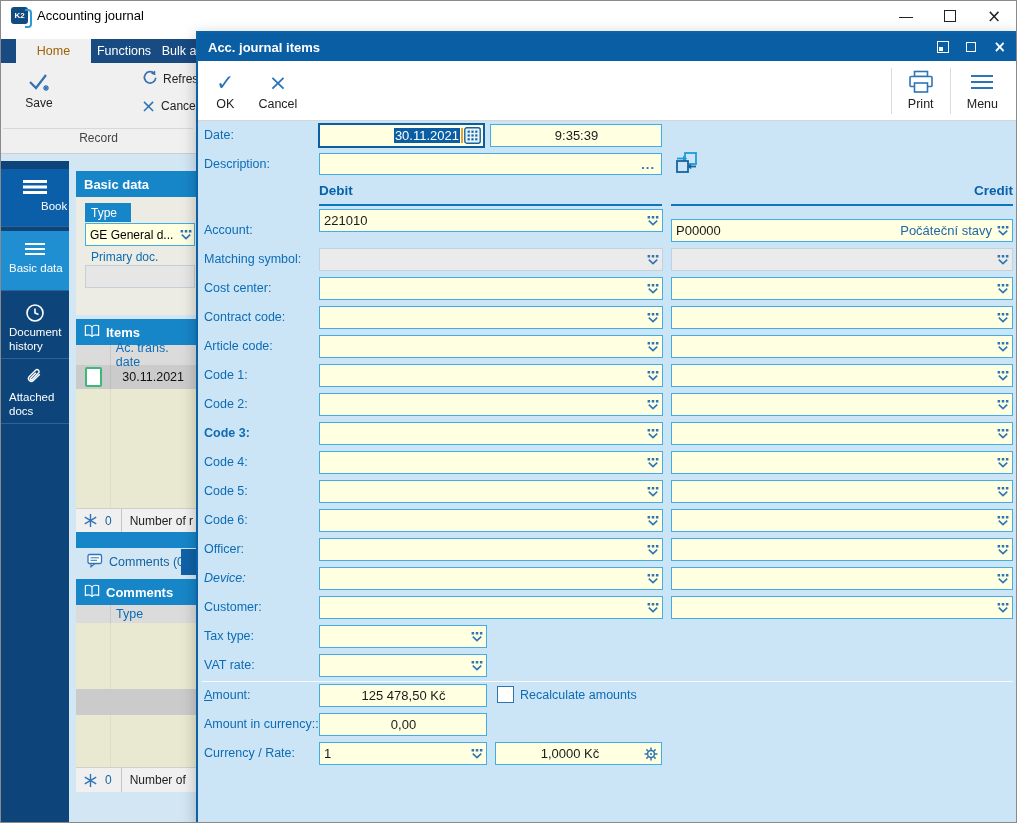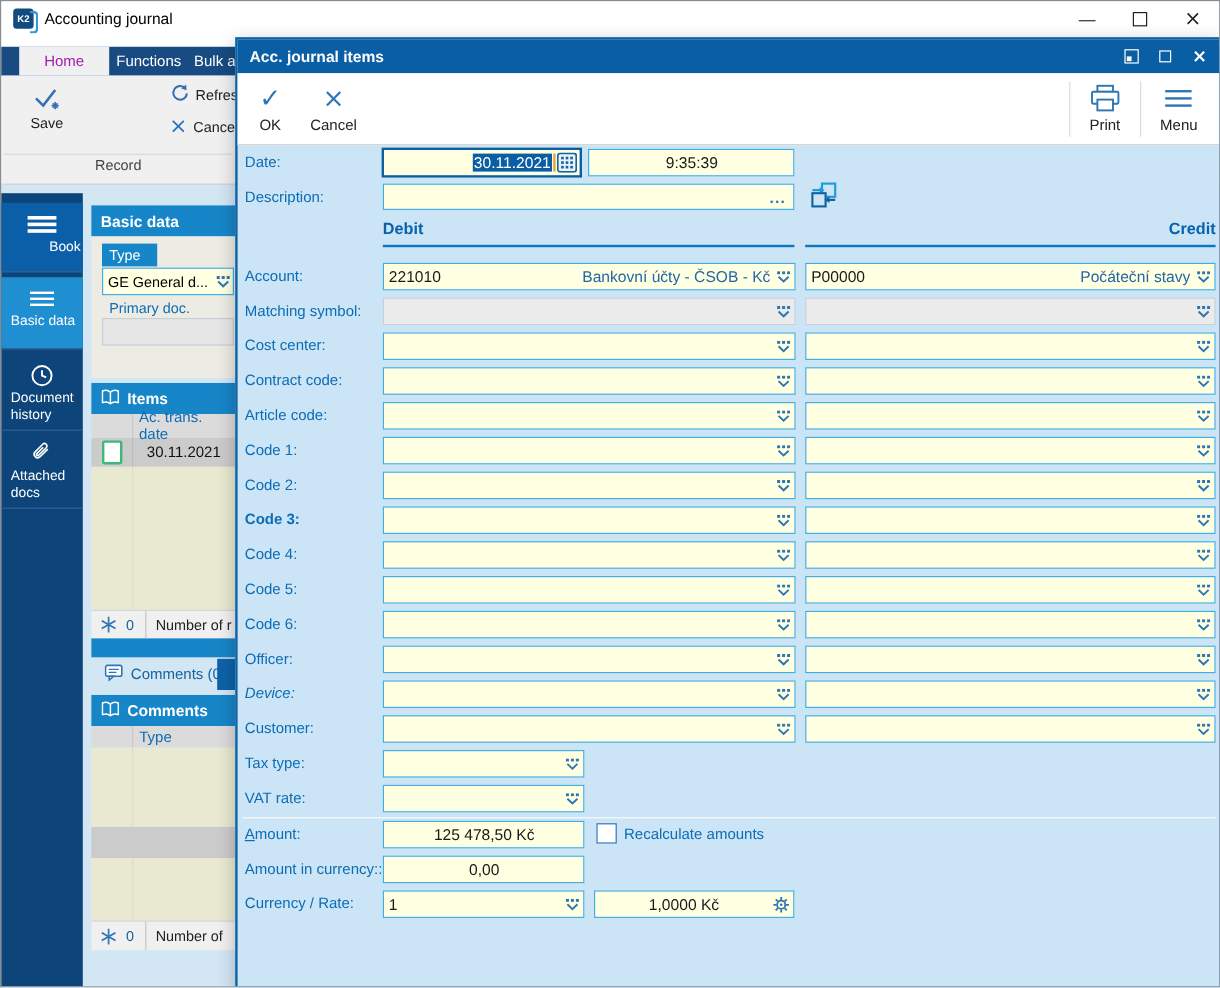--- a/index.html
+++ b/index.html
@@ -16,21 +16,21 @@
   .app-title{position:absolute;left:36px;top:7px;font-size:13px;color:#000;}
   .win-ctl{position:absolute;top:0;height:30px;width:44px;display:flex;align-items:center;justify-content:center;
            color:#222;font-size:14px;}
   .wc-min{right:88px;} .wc-max{right:44px;} .wc-close{right:0;}
   .sq{display:inline-block;width:10px;height:10px;border:1px solid #222;}
 
   
   .tabstrip{position:absolute;top:38px;left:0;width:100%;height:24px;background:#174B82;}
   .tab{position:absolute;top:0;height:24px;display:flex;align-items:center;justify-content:center;
        font-size:12.5px;color:#fff;}
-  .tab.active{background:#F0F0F0;color:#a21caf;}
+  .tab.active{background:#F0F0F0;color:#a16207;}
 
   
   .ribbon{position:absolute;top:62px;left:0;width:100%;height:90px;background:#F0F0F0;border-bottom:1px solid #CFCFCF;}
   .rbtn{position:absolute;display:flex;flex-direction:column;align-items:center;font-size:12px;color:#222;
         text-align:center;line-height:1.2;}
   .rsmall{position:absolute;display:flex;align-items:center;gap:5px;font-size:12px;color:#222;}
   .rb-line{position:absolute;left:2px;top:65px;width:190px;border-top:1px solid #D8D8D8;}
   .rb-group{position:absolute;left:0;top:68px;width:195px;text-align:center;font-size:12px;color:#444;}
 
   
@@ -409,23 +409,22 @@
         </svg>
     </span>
 
     <div class="hdr" style="left:121px;">Debit</div>
     <div class="hdr" style="left:473px;width:342px;text-align:right;">Credit</div>
     <div class="hdr-line" style="left:121px;width:343px;"></div>
     <div class="hdr-line" style="left:473px;width:342px;"></div>
 
     <div id="rows-host">
         <div class="f-label" style="top: 190px;">Account:</div>
-        <div class="fld" style="top: 186px; justify-content: space-between;">
+        <div class="fld" style="top: 176px; justify-content: space-between;">
           <span class="f-code">221010</span>
-          <span class="f-name">Bankovní účty - ČSOB - Kč</span>
           <span class="dd">
             <svg width="12" height="10" viewBox="0 0 12 10">
               <g fill="#2E75B6">
                 <rect x="0.6" y="0" width="2.5" height="2.5"></rect>
                 <rect x="4.75" y="0" width="2.5" height="2.5"></rect>
                 <rect x="8.9" y="0" width="2.5" height="2.5"></rect>
               </g>
               <polyline points="1.8,4.6 6,8.6 10.2,4.6" fill="none" stroke="#2E75B6" stroke-width="1.6"></polyline>
             </svg>
           </span>

